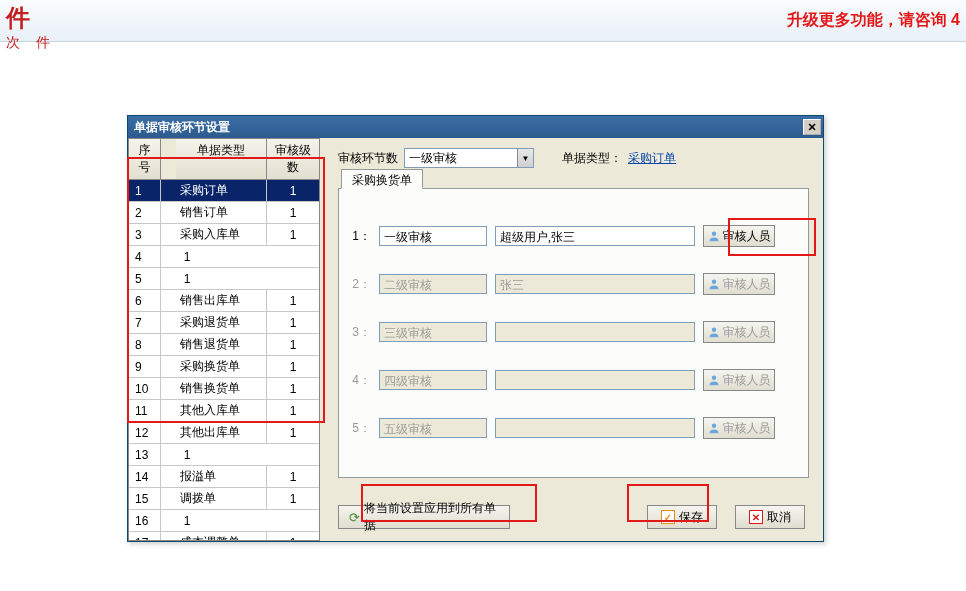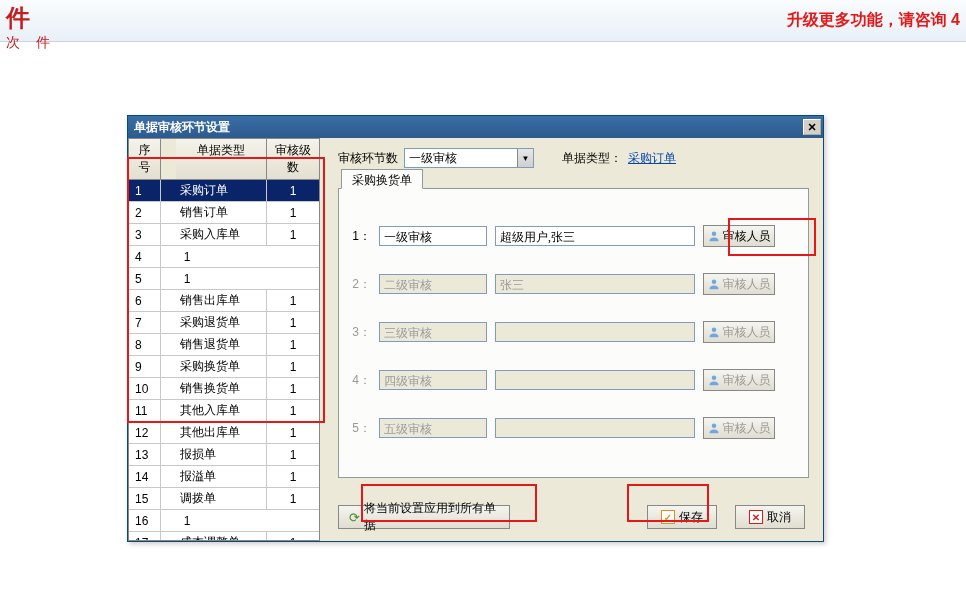--- a/index.html
+++ b/index.html
@@ -276,21 +276,20 @@
             <div class="td col-type">其他入库单</div>
             <div class="td col-lvl">1</div>
           </div>
           <div class="tr">
             <div class="td col-num">12</div>
             <div class="td col-type">其他出库单</div>
             <div class="td col-lvl">1</div>
           </div>
           <div class="tr">
             <div class="td col-num">13</div>
-            <div class="td col-type">报损单</div>
             <div class="td col-lvl">1</div>
           </div>
           <div class="tr">
             <div class="td col-num">14</div>
             <div class="td col-type">报溢单</div>
             <div class="td col-lvl">1</div>
           </div>
           <div class="tr">
             <div class="td col-num">15</div>
             <div class="td col-type">调拨单</div>

